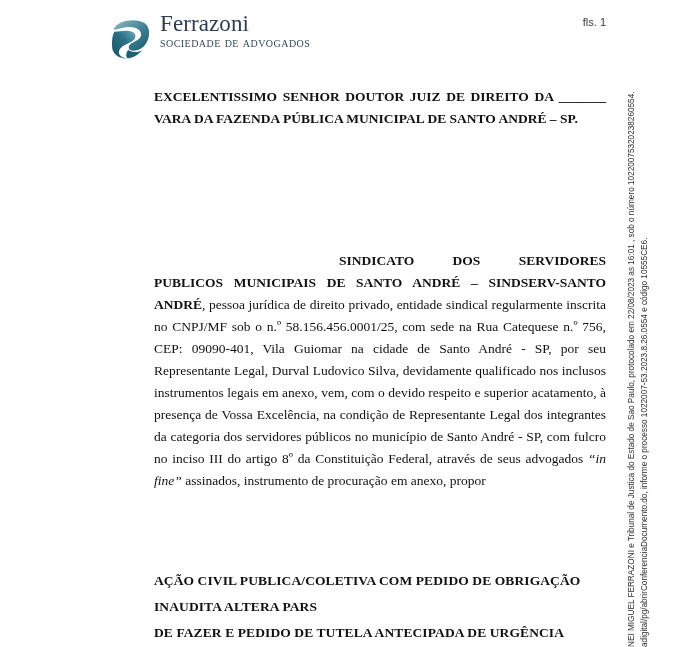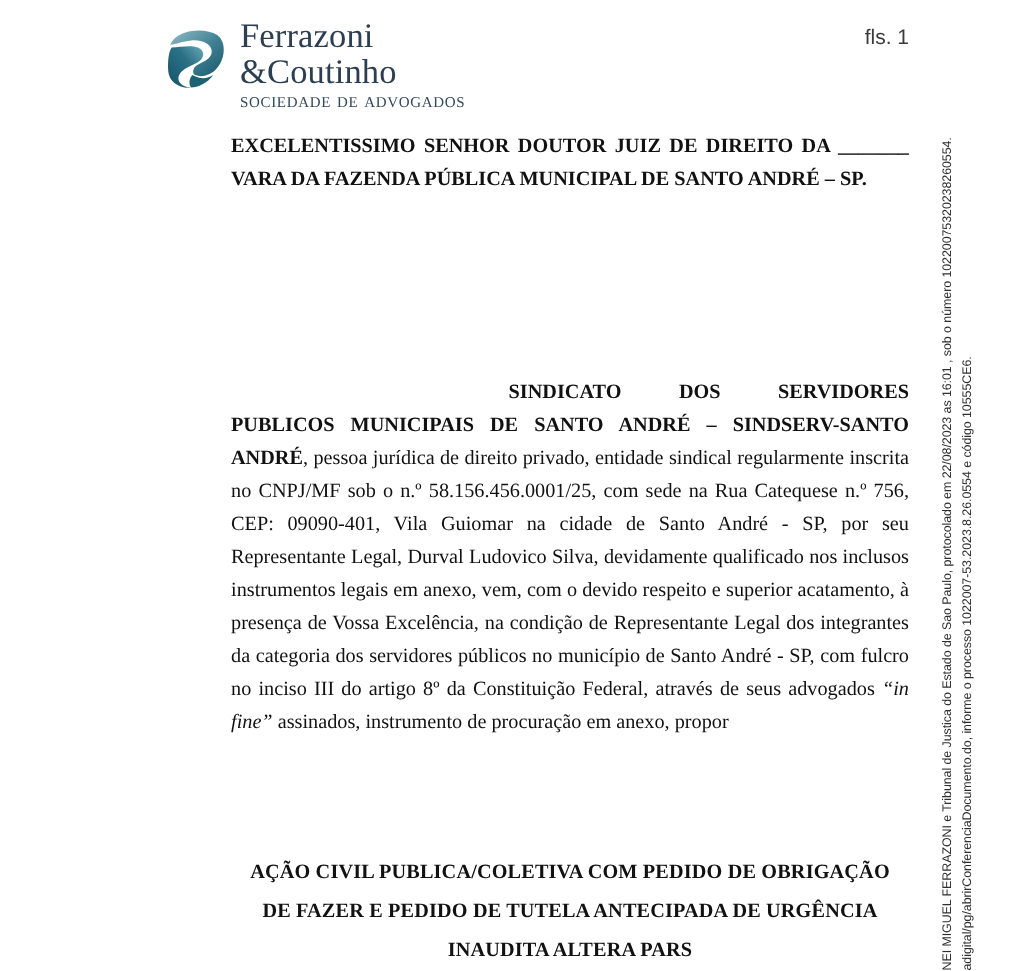--- a/index.html
+++ b/index.html
@@ -62,21 +62,21 @@
     font-variant: small-caps;
     text-transform: lowercase;
   }
 
   
   .folio {
     position: absolute;
     right: 84px;
     top: 16px;
     font-family: "Liberation Sans", "DejaVu Sans", sans-serif;
-    font-size: 14px;
+    font-size: 11px;
     color: #3a3a3a;
   }
 
   
   .doc-body {
     position: absolute;
     left: 138px;
     top: 86px;
     width: 452px;
   }
@@ -94,21 +94,20 @@
 
   .blank-gap { height: 120px; }
 
   .indent-first { text-indent: 172px; }
 
   .title-block {
     position: absolute;
     left: 138px;
     top: 568px;
     width: 452px;
-    text-align: center;
   }
   .title-line {
     font-size: 13.5px;
     font-weight: bold;
     line-height: 26px;
     color: #111111;
     display: block;
     letter-spacing: 0.1px;
   }
 
@@ -181,40 +180,39 @@
                  C44 72, 44 64, 50 60 C58 55, 70 52, 72 42 C74 30, 58 22, 42 24
                  C30 25, 20 30, 12 30 Z" fill="url(#gA)"></path>
         <path d="M14 34 C26 34, 40 30, 52 34 C62 38, 62 48, 54 54
                  C44 61, 28 64, 24 76 C22 84, 30 92, 42 92
                  C26 94, 10 84, 9 68 C8 52, 10 40, 14 34 Z" fill="url(#gB)"></path>
         <path d="M44 74 C54 80, 66 80, 74 74 C66 86, 52 92, 42 92 C38 86, 40 78, 44 74 Z" fill="#1d6174"></path>
       </svg>
     </div>
     <div class="wordmark">
       <span class="wordmark-l1">Ferrazoni</span>
-      <span class="wordmark-l2">&amp;Coutinho</span>
       <span class="wordmark-tag">Sociedade De Advogados</span>
     </div>
   </div>
 
   <div class="folio">fls. 1</div>
 
   <div class="doc-body">
 
     <p class="para bold">EXCELENTISSIMO SENHOR DOUTOR JUIZ DE DIREITO DA _______ VARA DA FAZENDA PÚBLICA MUNICIPAL DE SANTO ANDRÉ – SP.</p>
 
     <div class="blank-gap"></div>
 
     <p class="para indent-first"><span class="b">SINDICATO DOS SERVIDORES PUBLICOS MUNICIPAIS DE SANTO ANDRÉ – SINDSERV-SANTO ANDRÉ</span><span>, pessoa jurídica de direito privado, entidade sindical regularmente inscrita no CNPJ/MF sob o n.º 58.156.456.0001/25, com sede na Rua Catequese n.º 756, CEP: 09090-401, Vila Guiomar na cidade de Santo André - SP, por seu Representante Legal, Durval Ludovico Silva, devidamente qualificado nos inclusos instrumentos legais em anexo, vem, com o devido respeito e superior acatamento, à presença de Vossa Excelência, na condição de Representante Legal dos integrantes da categoria dos servidores públicos no município de Santo André - SP, com fulcro no inciso III do artigo 8º da Constituição Federal, através de seus advogados </span><span class="i">“in fine”</span><span> assinados, instrumento de procuração em anexo, propor</span></p>
   </div>
 
   <div class="title-block">
     <span class="title-line">AÇÃO CIVIL PUBLICA/COLETIVA COM PEDIDO DE OBRIGAÇÃO</span>
+    <span class="title-line">INAUDITA ALTERA PARS</span>
     <span class="title-line">DE FAZER E PEDIDO DE TUTELA ANTECIPADA DE URGÊNCIA</span>
-    <span class="title-line">INAUDITA ALTERA PARS</span>
   </div>
 
   <div class="stamp">
     <div class="stamp-inner">
       <span class="stamp-line">NEI MIGUEL FERRAZONI e Tribunal de Justica do Estado de Sao Paulo, protocolado em 22/08/2023 as 16:01 , sob o número 10220075320238260554.</span>
       <span class="stamp-line">adigital/pg/abrirConferenciaDocumento.do, informe o processo 1022007-53.2023.8.26.0554 e código 10555CE6.</span>
     </div>
   </div>
 
   <div class="edge-bar-gutter"></div>

